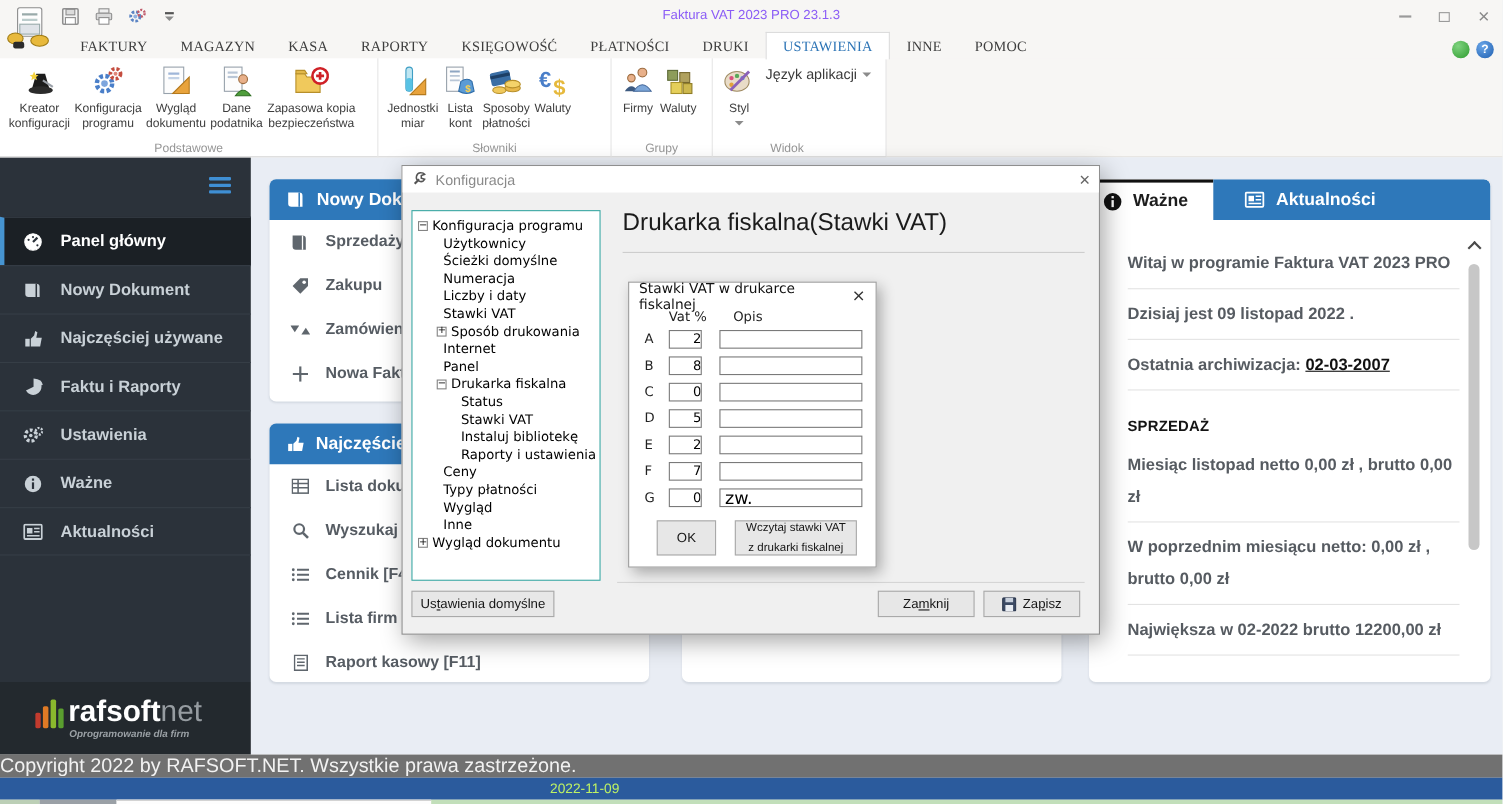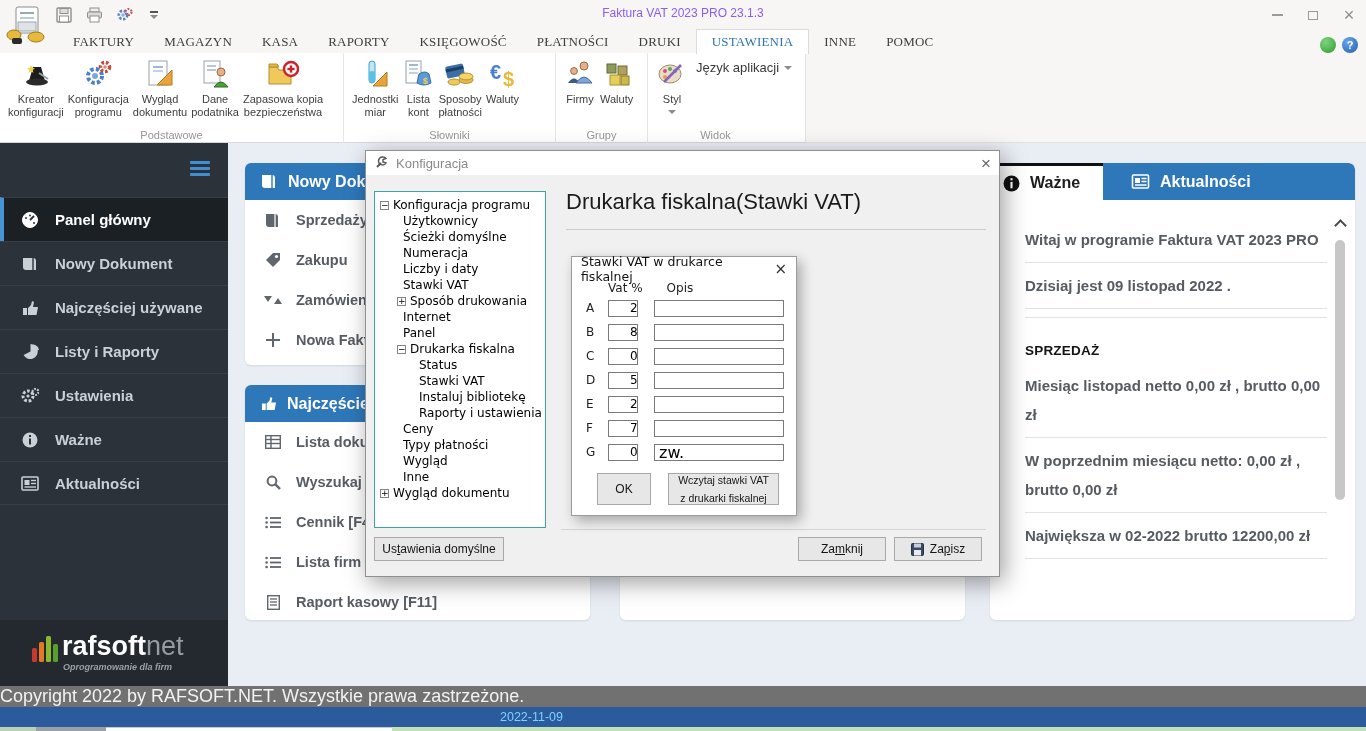--- a/index.html
+++ b/index.html
@@ -55,21 +55,21 @@
 
   
   .footer-logo { position:absolute; left:0; top:620px; width:228px; height:66px; background:#23292e; }
   .brand { position:absolute; left:62px; top:13px; font-size:27px; line-height:27px; }
   .brand b { color:#fff; font-weight:bold; }
   .brand span { color:#969ca1; }
   .tagline { position:absolute; left:63px; top:42px; font-size:9px; font-weight:bold; font-style:italic; color:#9aa0a5; }
   .graybar { position:absolute; left:0; top:686px; width:1366px; height:21px; background:#717171; color:#f2f2f2;
              font-size:18px; line-height:21px; text-align:left; padding-right:10px; }
   .bluebar { position:absolute; left:0; top:707px; width:1366px; height:20px; background:#2b5b9d; }
-  .bluebar span { position:absolute; left:500px; top:0; color:#7dd3fc; font-size:12.5px; line-height:20px; }
+  .bluebar span { position:absolute; left:500px; top:0; color:#bef264; font-size:12.5px; line-height:20px; }
   .sliver { position:absolute; left:0; top:727px; width:1366px; height:4px; display:flex; }
   .sliver .s1 { width:36px; background:#bccfb6; } .sliver .s2 { width:70px; background:#9aa0a6; }
   .sliver .s3 { width:286px; background:#fdfdfd; border-top:1px solid #c9c9c9; } .sliver .s4 { flex:1; background:#c2dfba; }
 
   
   .card { position:absolute; background:#fff; border-radius:6px; box-shadow:0 1px 2px rgba(60,70,90,.12); }
   .card-header { height:37px; background:#2e78ba; border-radius:6px 6px 0 0; display:flex; align-items:center;
                  padding-left:16px; gap:10px; color:#fff; font-size:16px; font-weight:bold; }
   .crow { height:40px; display:flex; align-items:center; padding-left:18px; gap:13px;
           font-size:14.5px; font-weight:bold; color:#565c63; }
@@ -408,21 +408,21 @@
       </span>
       <span>Najczęściej używane</span>
     </div>
     <div class="sitem">
       <span class="sic">
         <svg width="17" height="17" viewBox="0 0 17 17">
             <path d="M8.5 8.5 L8.5 1 A7.5 7.5 0 1 1 1.6 12 z" fill="#c9d1d7"></path>
             <path d="M10 7 L10 0.5 A7 7 0 0 1 16 6 z" fill="#c9d1d7" transform="translate(1 1)"></path>
           </svg>
       </span>
-      <span>Listy i Raporty</span>
+      <span>Faktu i Raporty</span>
     </div>
     <div class="sitem">
       <span class="sic">
         <svg width="18" height="16" viewBox="0 0 18 16">
             <circle cx="7" cy="8" r="5" fill="none" stroke="#c9d1d7" stroke-width="3" stroke-dasharray="2.6 1.8"></circle>
             <circle cx="7" cy="8" r="1.6" fill="#c9d1d7"></circle>
             <circle cx="14.5" cy="4" r="3" fill="none" stroke="#c9d1d7" stroke-width="2.2" stroke-dasharray="1.8 1.3"></circle>
           </svg>
       </span>
       <span>Ustawienia</span>
@@ -594,20 +594,21 @@
           </svg>
       </span>
       <span>Aktualności</span>
     </div>
   </div>
   <div class="rp-content">
     <p>Witaj w programie Faktura VAT 2023 PRO</p>
     <hr>
     <p>Dzisiaj jest 09 listopad 2022 .</p>
     <hr>
+    <p><span>Ostatnia archiwizacja: </span><a>02-03-2007</a></p>
     <hr>
     <h4>SPRZEDAŻ</h4>
     <p>Miesiąc listopad netto 0,00 zł , brutto 0,00 zł</p>
     <hr>
     <p>W poprzednim miesiącu netto: 0,00 zł , brutto 0,00 zł</p>
     <hr>
     <p>Największa w 02-2022 brutto 12200,00 zł</p>
     <hr>
 
   </div>

